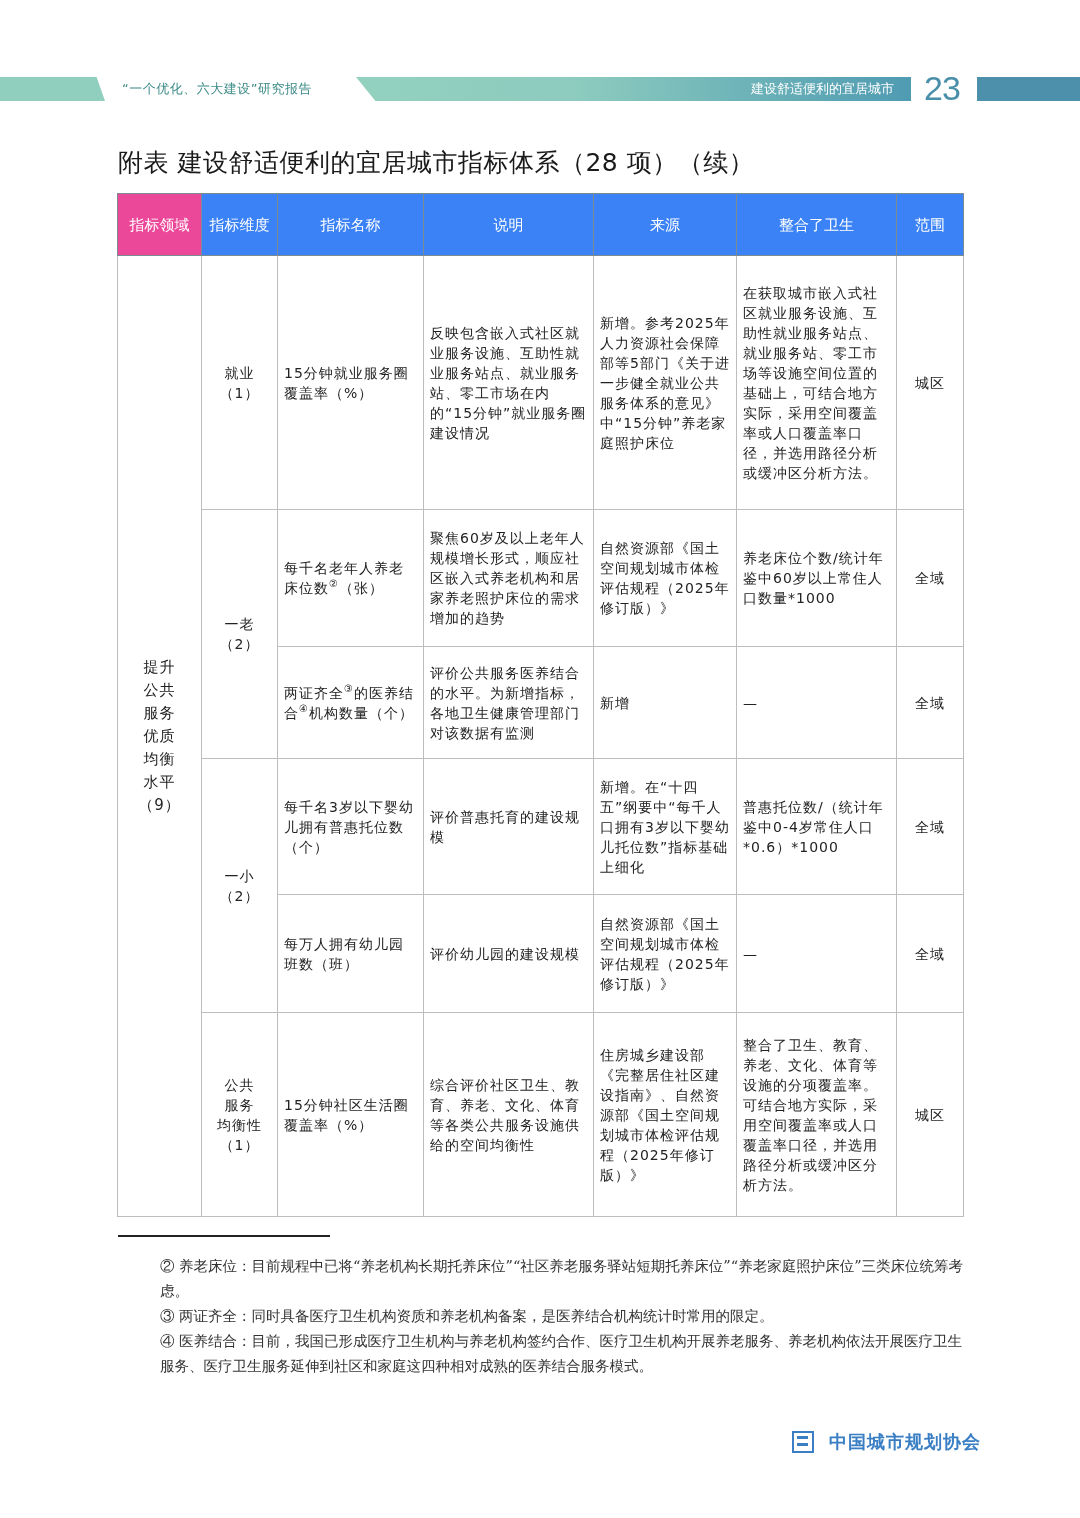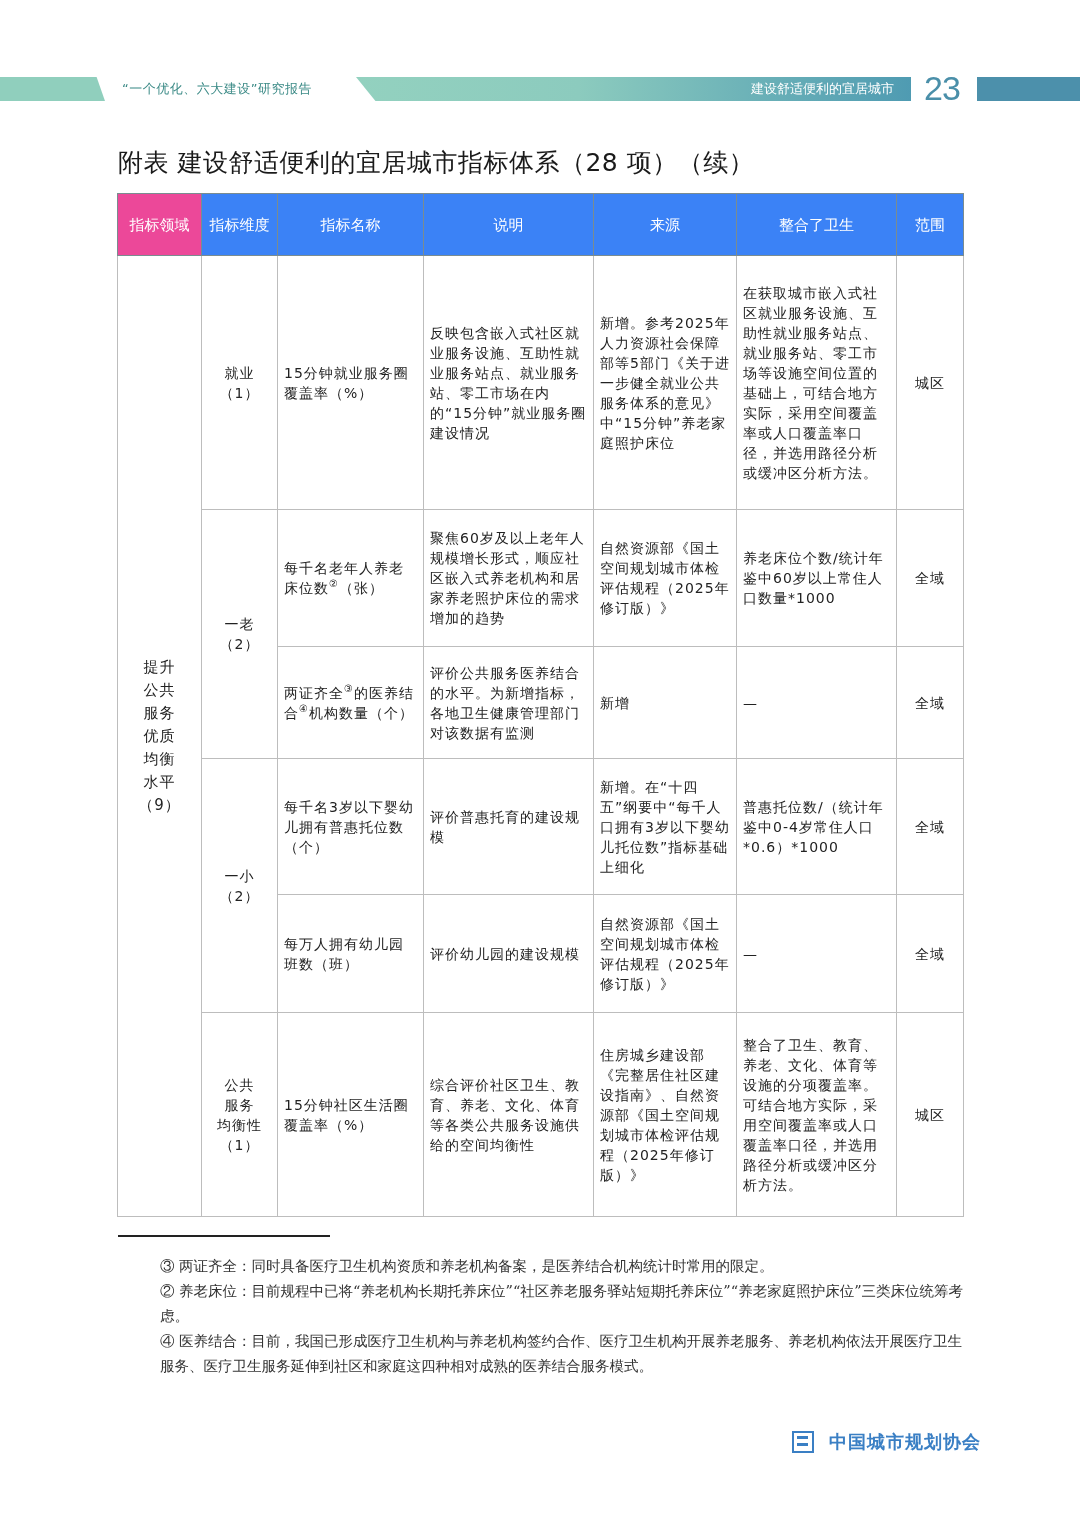--- a/index.html
+++ b/index.html
@@ -153,21 +153,21 @@
       <td>综合评价社区卫生、教育、养老、文化、体育等各类公共服务设施供给的空间均衡性</td>
       <td>住房城乡建设部《完整居住社区建设指南》、自然资源部《国土空间规划城市体检评估规程（2025年修订版）》</td>
       <td>整合了卫生、教育、养老、文化、体育等设施的分项覆盖率。可结合地方实际，采用空间覆盖率或人口覆盖率口径，并选用路径分析或缓冲区分析方法。</td>
       <td class="center">城区</td>
     </tr>
   </tbody>
 </table>
 
 <div class="fn-rule"></div>
 <div class="footnotes">
+  <p class="fn-item">② 养老床位：目前规程中已将“养老机构长期托养床位”“社区养老服务驿站短期托养床位”“养老家庭照护床位”三类床位统筹考虑。</p>
   <p class="fn-item">③ 两证齐全：同时具备医疗卫生机构资质和养老机构备案，是医养结合机构统计时常用的限定。</p>
-  <p class="fn-item">② 养老床位：目前规程中已将“养老机构长期托养床位”“社区养老服务驿站短期托养床位”“养老家庭照护床位”三类床位统筹考虑。</p>
   <p class="fn-item">④ 医养结合：目前，我国已形成医疗卫生机构与养老机构签约合作、医疗卫生机构开展养老服务、养老机构依法开展医疗卫生服务、医疗卫生服务延伸到社区和家庭这四种相对成熟的医养结合服务模式。</p>
 </div>
 
 <div class="logo">
   <div class="logo-mark"></div>
   <div class="logo-text">中国城市规划协会</div>
 </div>
 
 </body></html>

